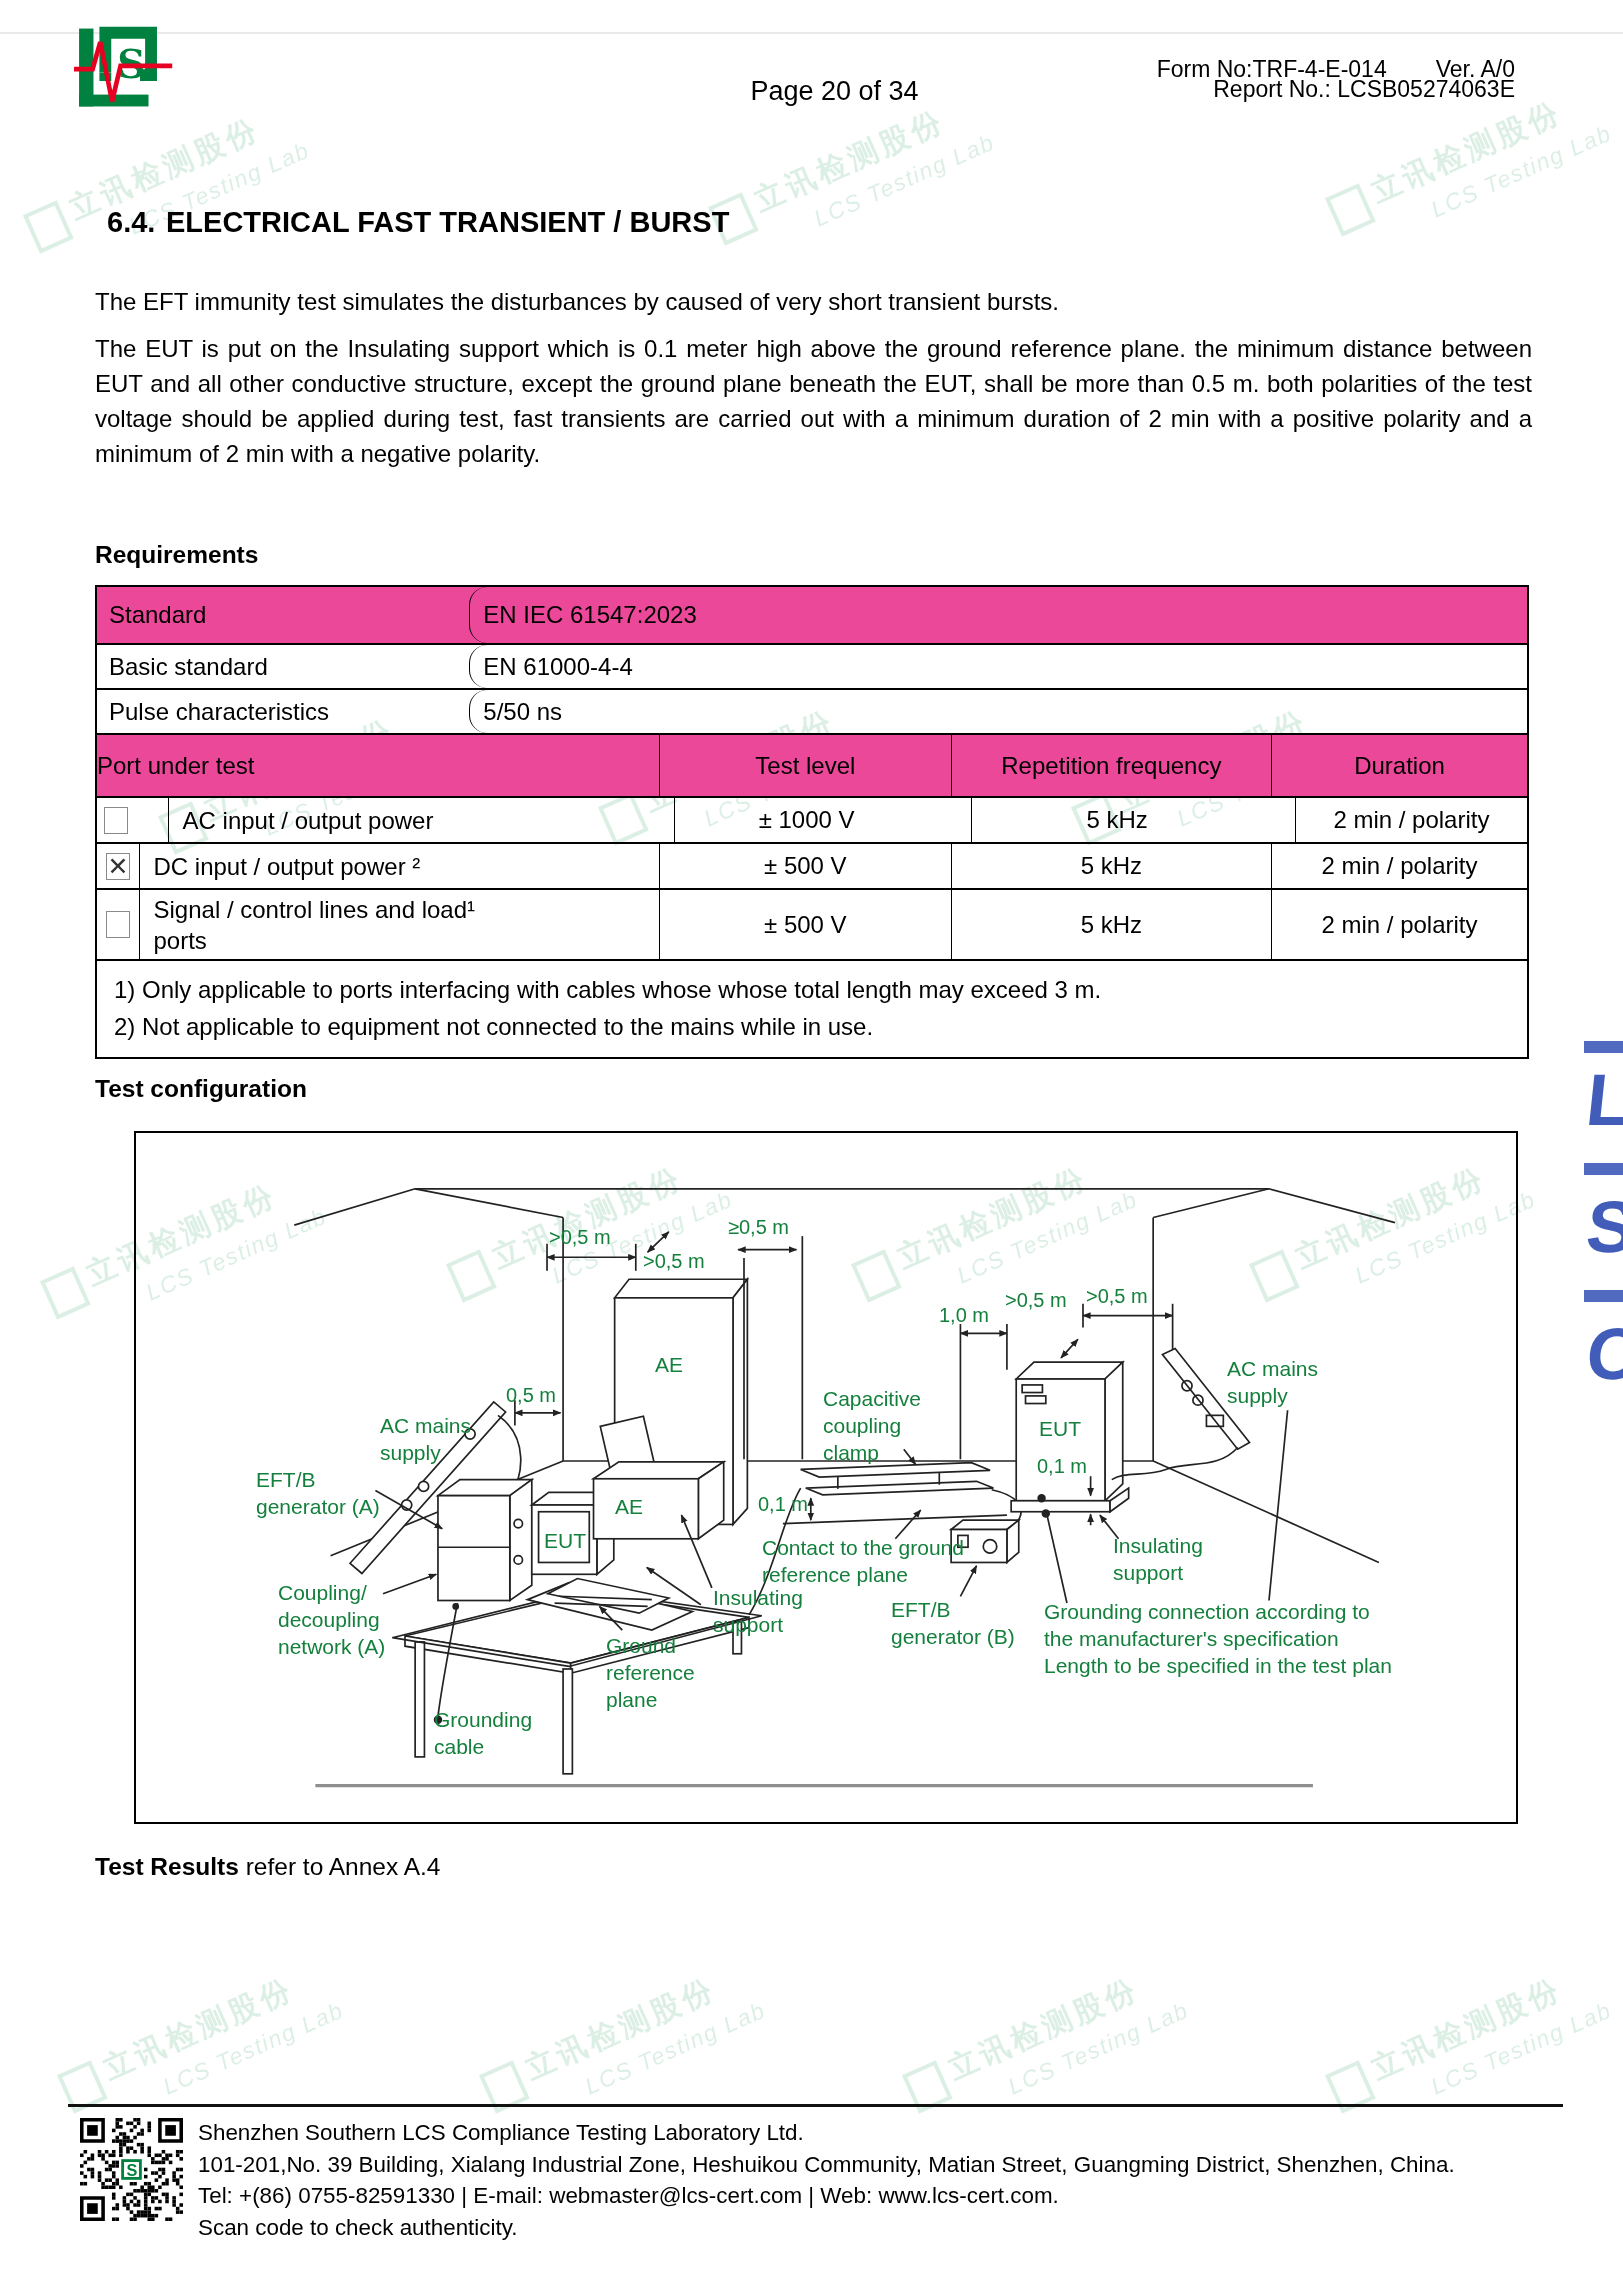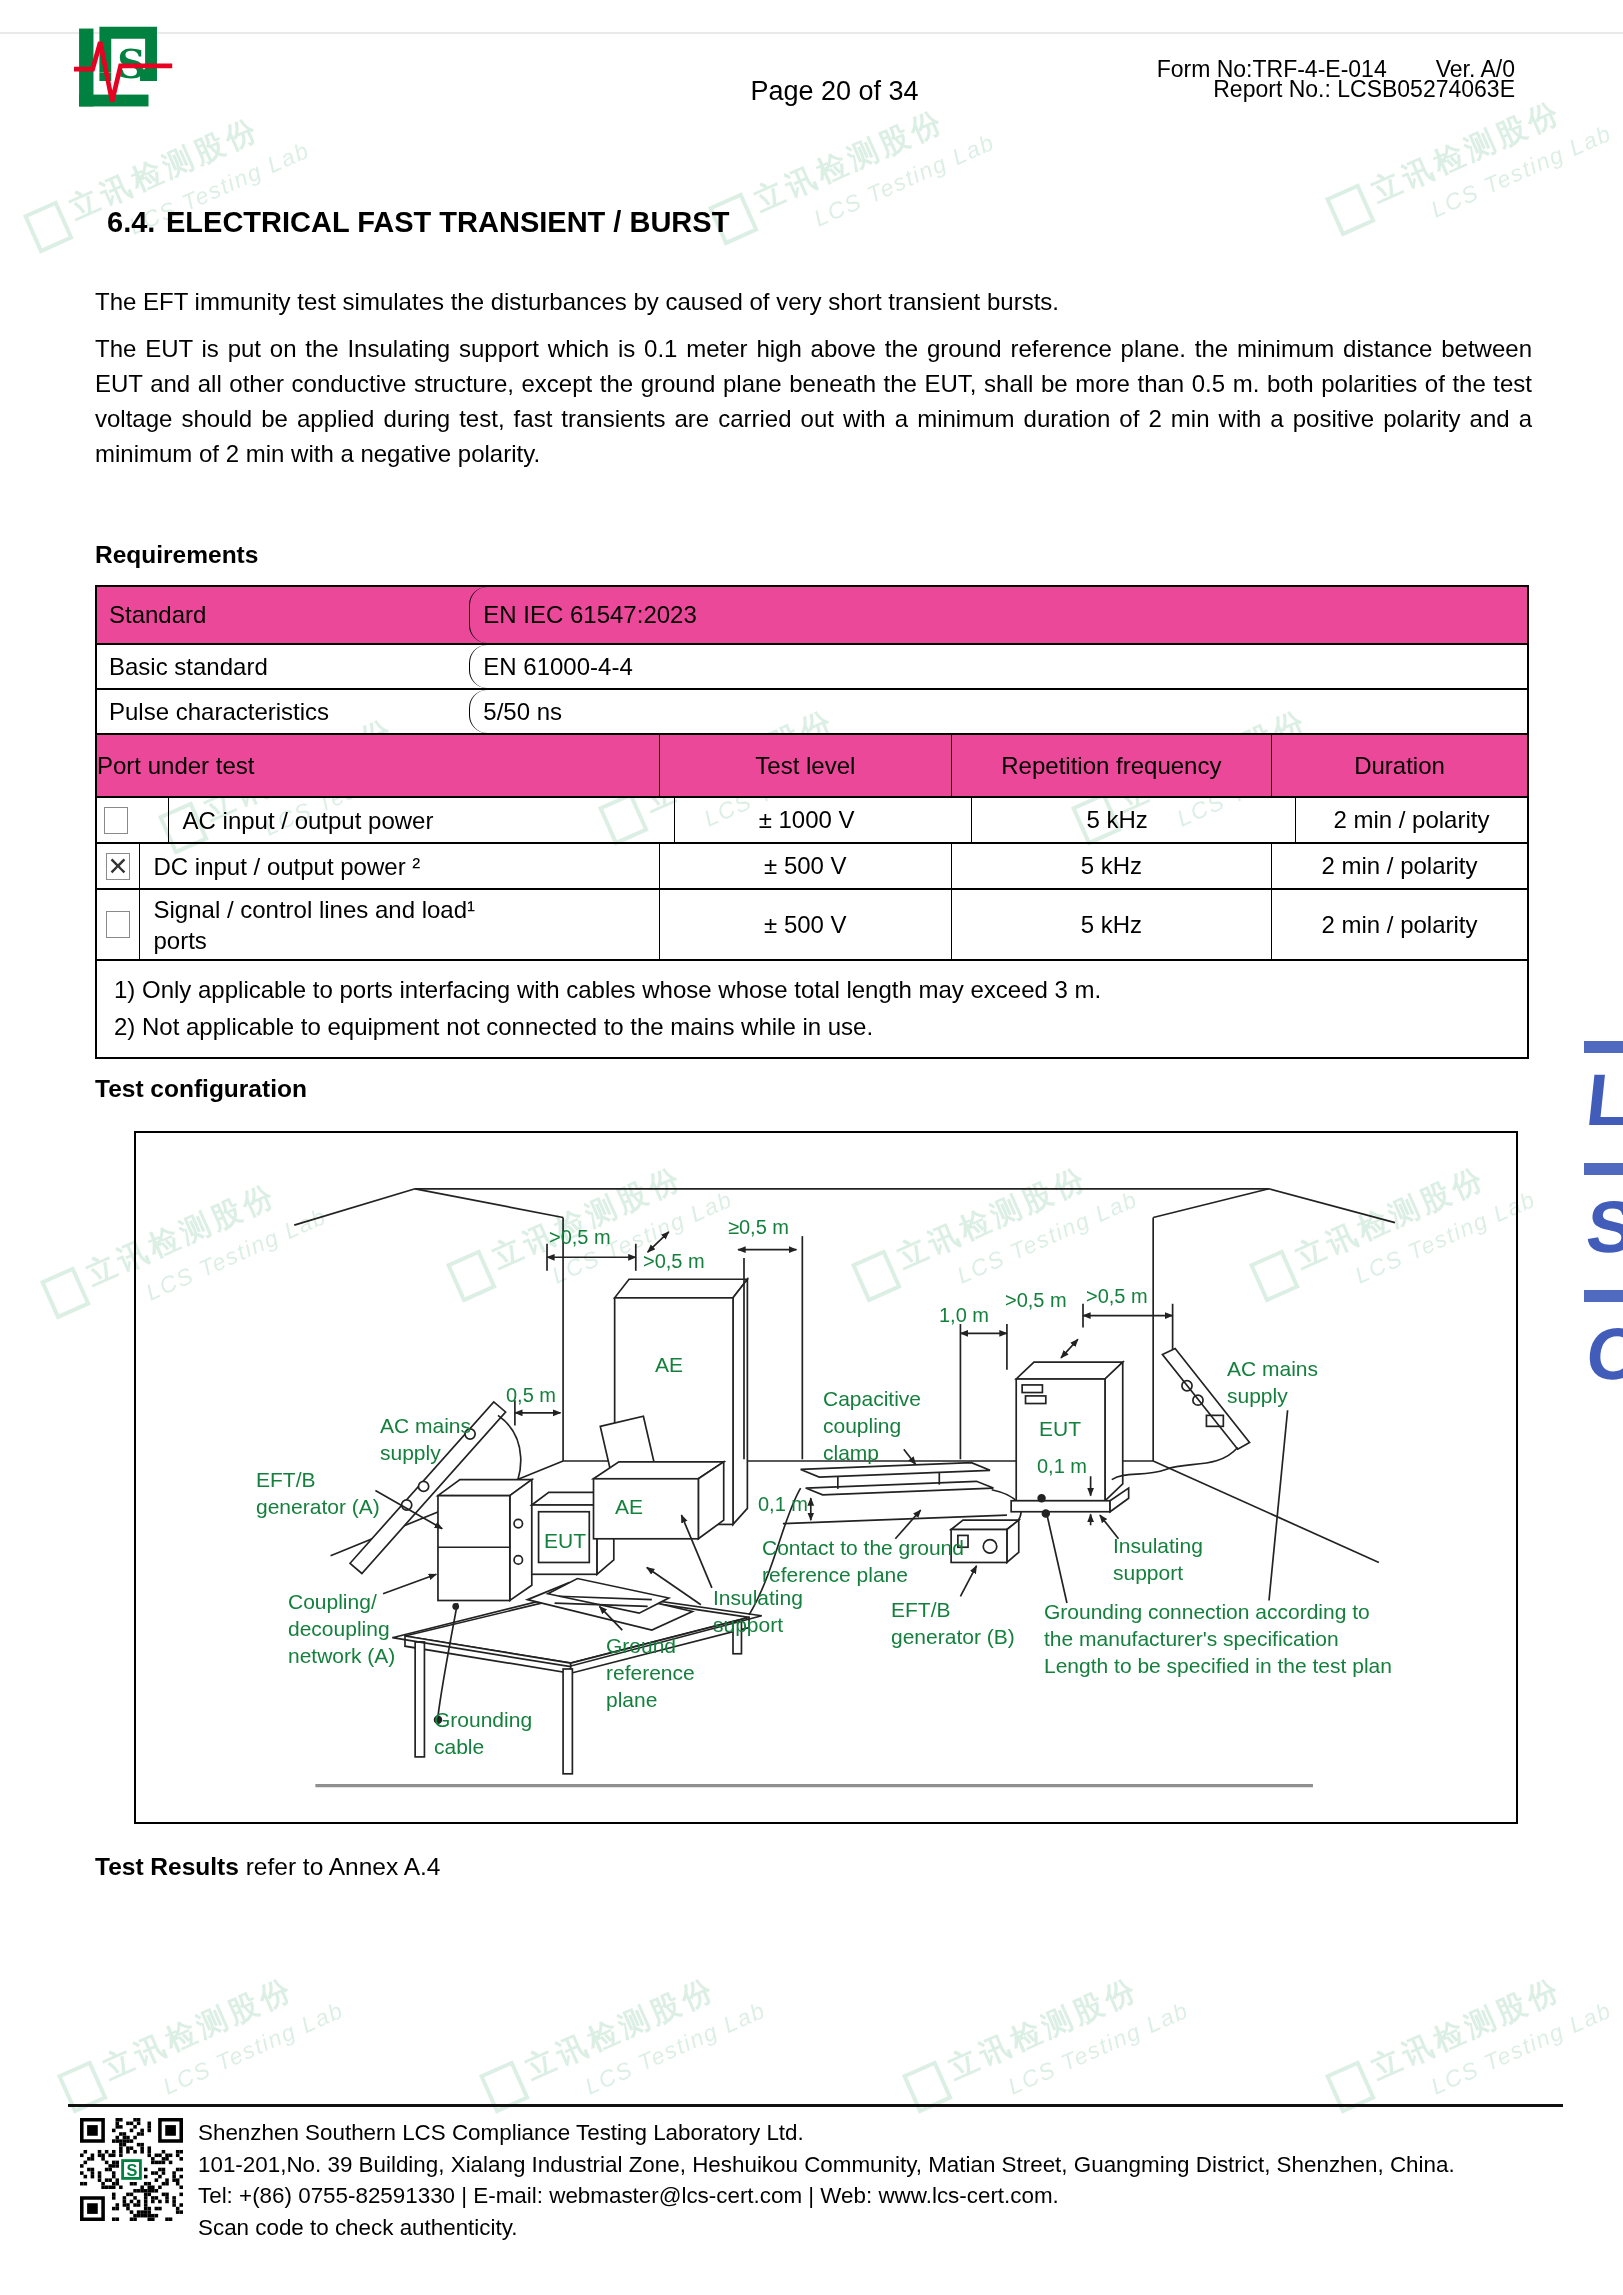--- a/index.html
+++ b/index.html
@@ -342,21 +342,21 @@
     </svg>
 
     <div class="fl dim" style="left:413px;top:91px;">&gt;0,5 m</div>
     <div class="fl dim" style="left:507px;top:115px;">&gt;0,5 m</div>
     <div class="fl dim" style="left:592px;top:81px;">≥0,5 m</div>
     <div class="fl dim" style="left:370px;top:249px;">0,5 m</div>
     <div class="fl" style="left:244px;top:279px;">AC mains
 supply</div>
     <div class="fl" style="left:120px;top:333px;">EFT/B
 generator (A)</div>
-    <div class="fl" style="left:152px;top:446px;margin-top:9px;">Coupling/
+    <div class="fl" style="left:142px;top:446px;">Coupling/
 decoupling
 network (A)</div>
     <div class="fl" style="left:519px;top:218px;">AE</div>
     <div class="fl" style="left:479px;top:360px;">AE</div>
     <div class="fl" style="left:408px;top:394px;">EUT</div>
     <div class="fl" style="left:298px;top:573px;">Grounding
 cable</div>
     <div class="fl" style="left:470px;top:499px;">Ground
 reference
 plane</div>

